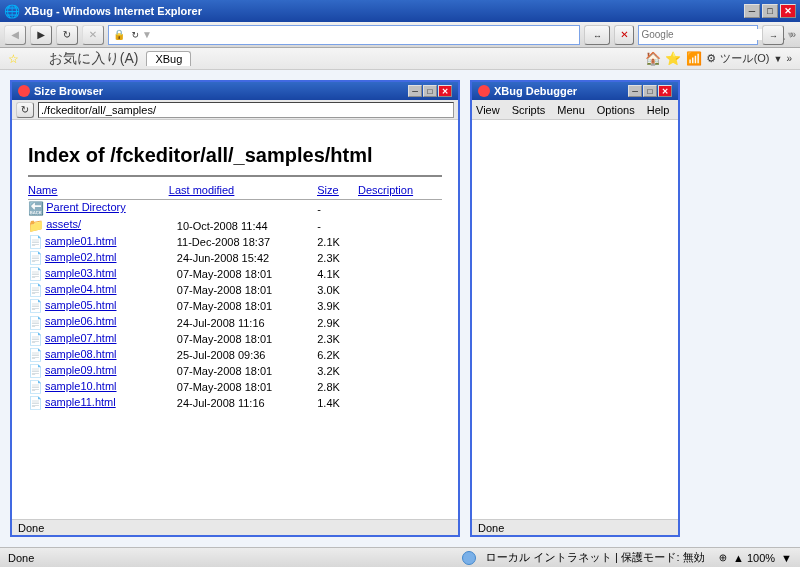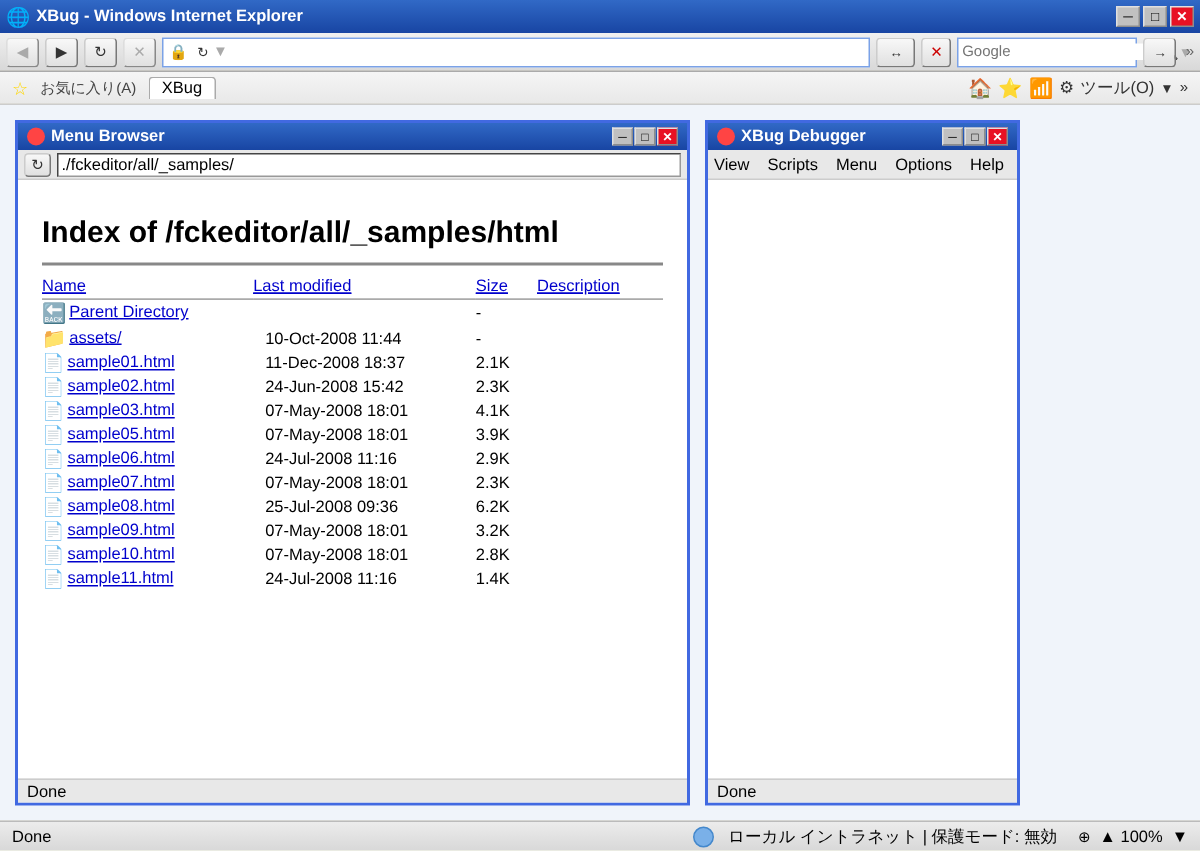--- a/index.html
+++ b/index.html
@@ -375,41 +375,41 @@
       <input type="text" style="font-size: 10px; flex: 1 1 0%;" placeholder="Google">
       <span style="font-size:10px;color:#aaa;">🔍</span>
       <span style="font-size:9px;color:#aaa;">▼</span>
     </div>
     <div class="nav-btn" style="font-size:9px;">→</div>
     <span style="font-size:10px;color:#666;padding-left:2px;">»</span>
   </div>
 
   <div class="fav-bar">
     <span class="fav-icon">☆</span>
-    <span style="font-size:10px;color:#444;">お気に入り(A)</span>
+    <span style="font-size:14px;color:#444;margin-left:22px;">お気に入り(A)</span>
     <div class="fav-tab">
       <span>XBug</span>
     </div>
     <div class="fav-right">
       <span style="font-size:13px;">🏠</span>
       <span style="font-size:13px;">⭐</span>
       <span style="font-size:13px;color:orange;">📶</span>
       <span style="font-size:11px;">⚙</span>
       <span>ツール(O)</span>
       <span style="font-size:9px;">▼</span>
       <span style="font-size:10px;">»</span>
     </div>
   </div>
 
   <div class="main-area">
 
     <div class="xbug-window">
       <div class="xbug-titlebar">
         <span class="xbug-icon"></span>
-        <span class="title-text">Menu Browser</span>
+        <span class="title-text">Size Browser</span>
         <div class="xbug-titlebar xwin-btns" style="background:transparent;padding:0;">
           <div class="xwin-btn">─</div>
           <div class="xwin-btn">□</div>
           <div class="xwin-btn xclose">✕</div>
         </div>
       </div>
       <div class="xbug-navbar">
         <div class="nav-btn" style="width:18px;height:16px;font-size:10px;">↻</div>
         <div class="xbug-address">
           <span style="font-size:11px;">./fckeditor/all/_samples/</span>
@@ -460,20 +460,26 @@
                 <td>2.3K</td>
                 <td></td>
               </tr>
               <tr>
                 <td><span style="font-size:12px;vertical-align:middle;margin-right:2px;">📄</span><a href="#">sample03.html</a></td>
                 <td style="padding-left: 8px;">07-May-2008 18:01</td>
                 <td>4.1K</td>
                 <td></td>
               </tr>
               <tr>
+                <td><span style="font-size:12px;vertical-align:middle;margin-right:2px;">📄</span><a href="#">sample04.html</a></td>
+                <td style="padding-left: 8px;">07-May-2008 18:01</td>
+                <td>3.0K</td>
+                <td></td>
+              </tr>
+              <tr>
                 <td><span style="font-size:12px;vertical-align:middle;margin-right:2px;">📄</span><a href="#">sample05.html</a></td>
                 <td style="padding-left: 8px;">07-May-2008 18:01</td>
                 <td>3.9K</td>
                 <td></td>
               </tr>
               <tr>
                 <td><span style="font-size:12px;vertical-align:middle;margin-right:2px;">📄</span><a href="#">sample06.html</a></td>
                 <td style="padding-left: 8px;">24-Jul-2008 11:16</td>
                 <td>2.9K</td>
                 <td></td>

